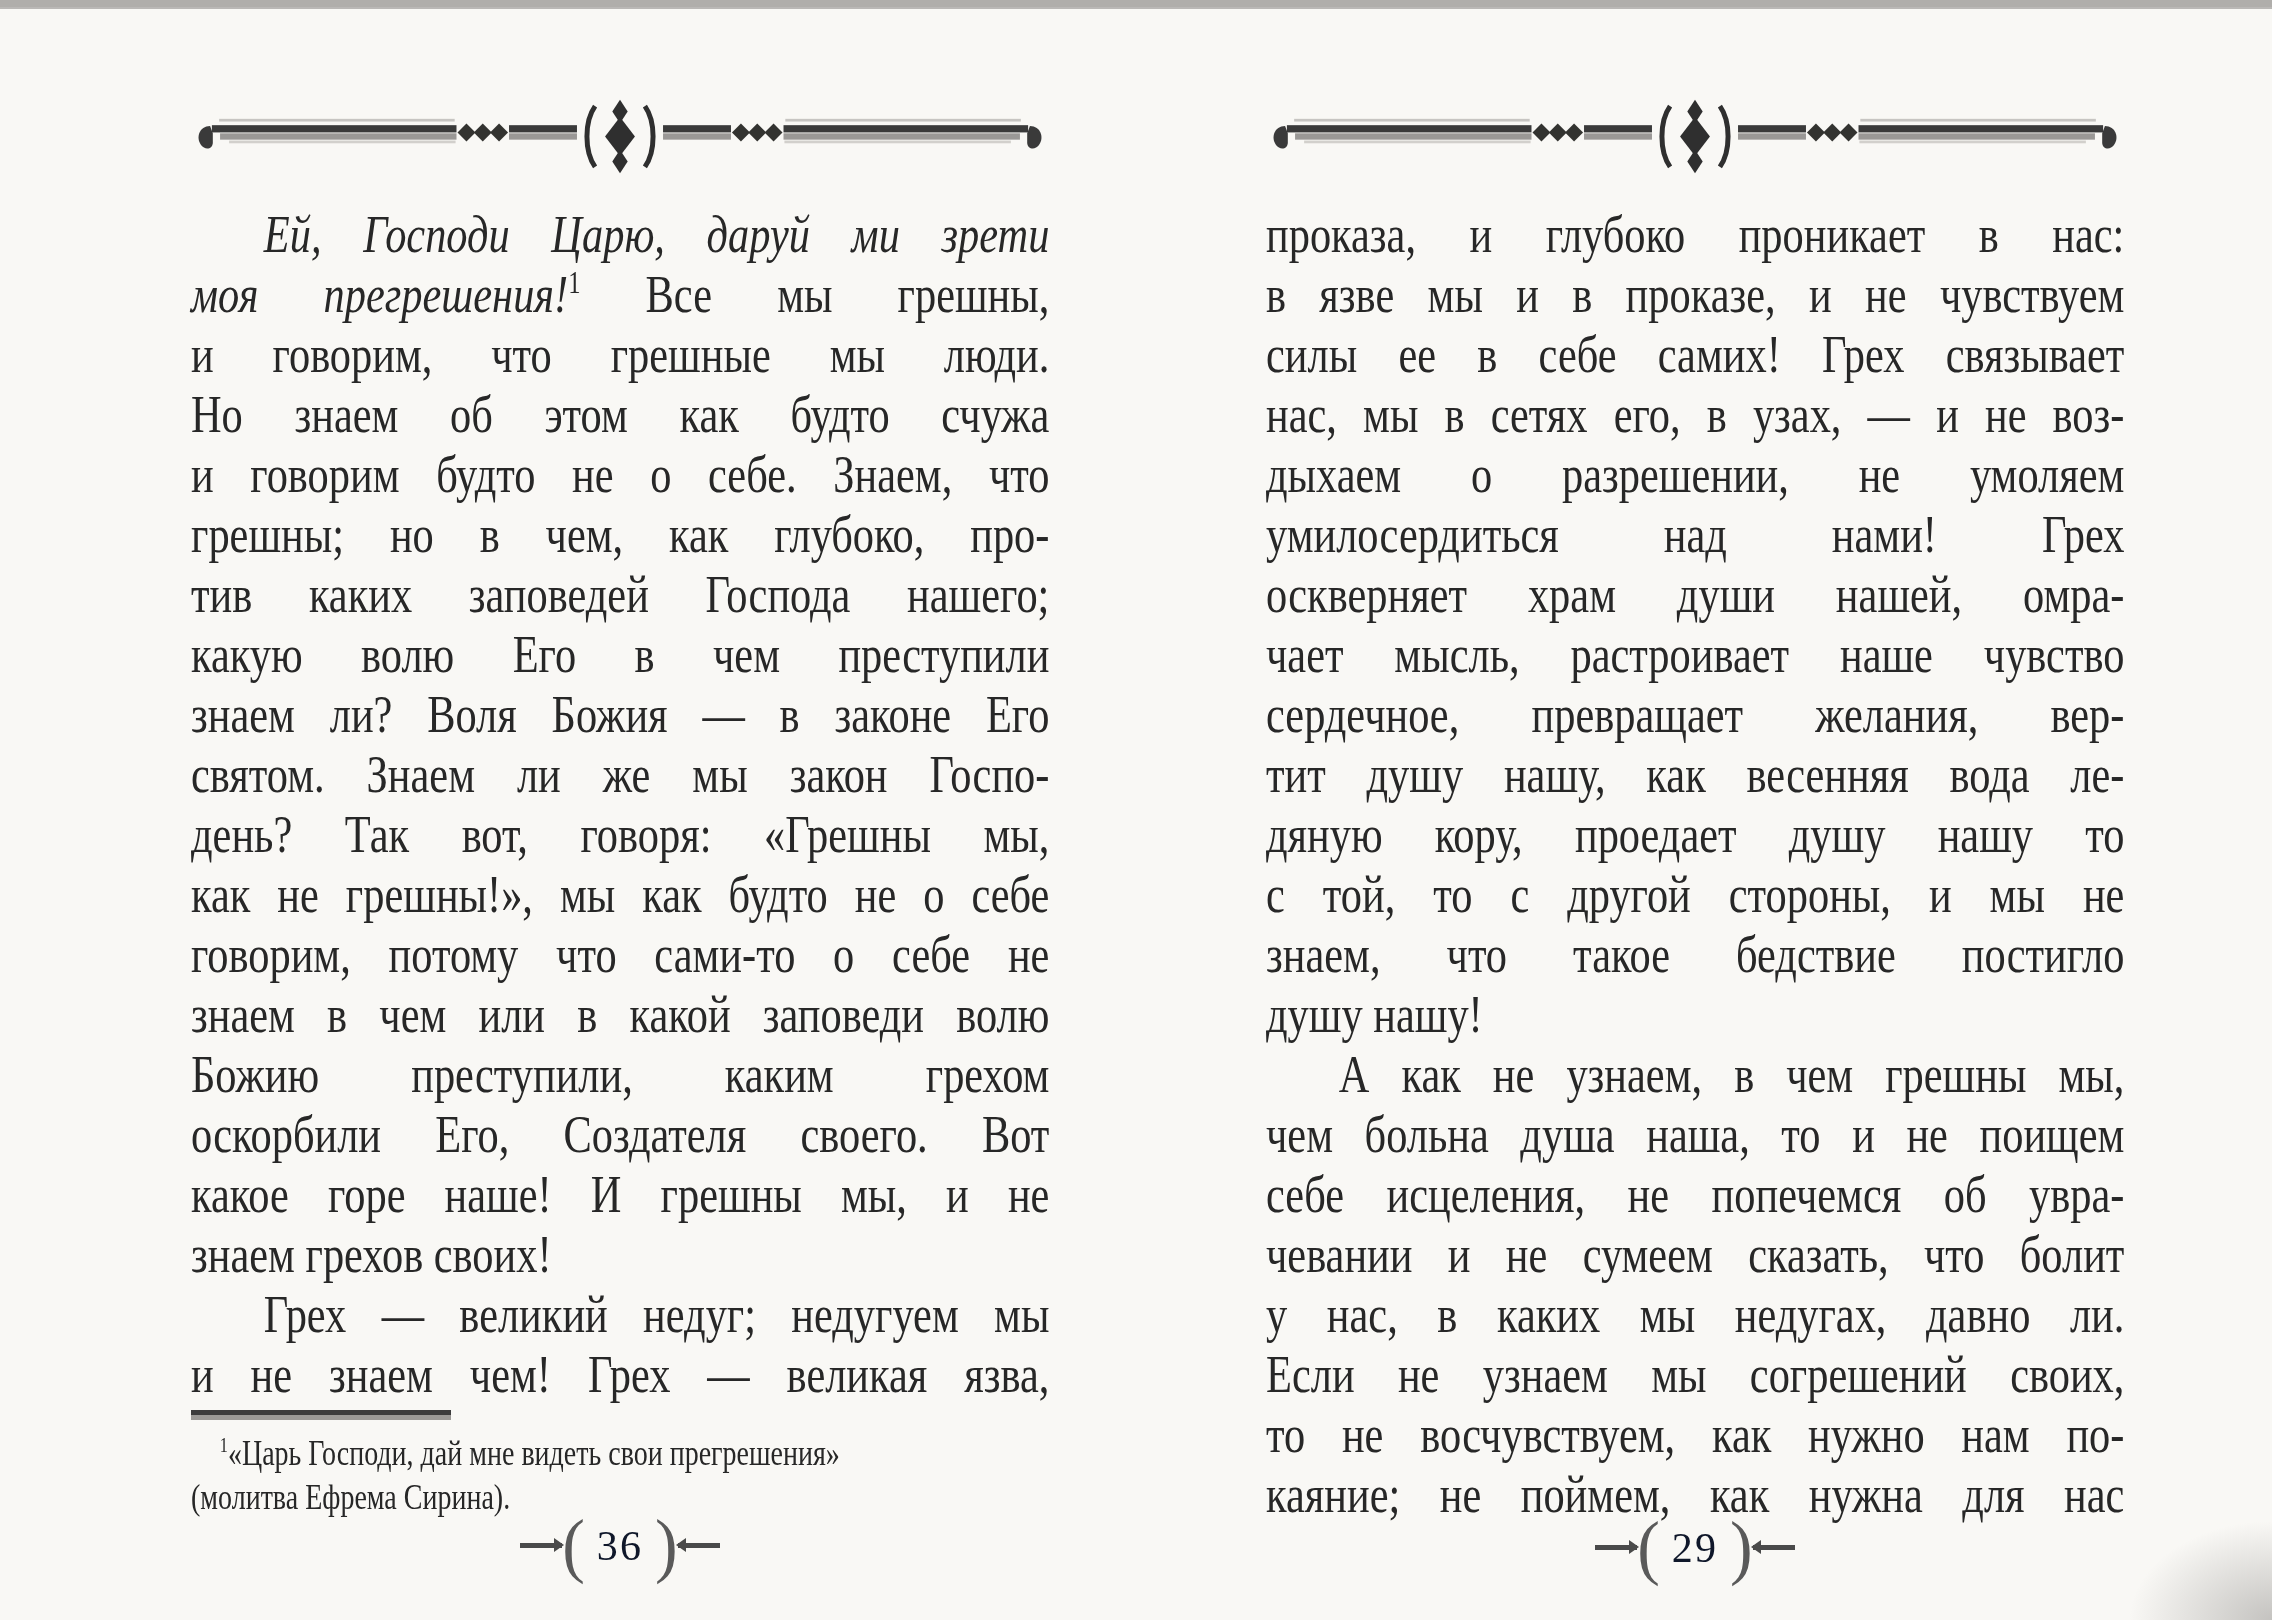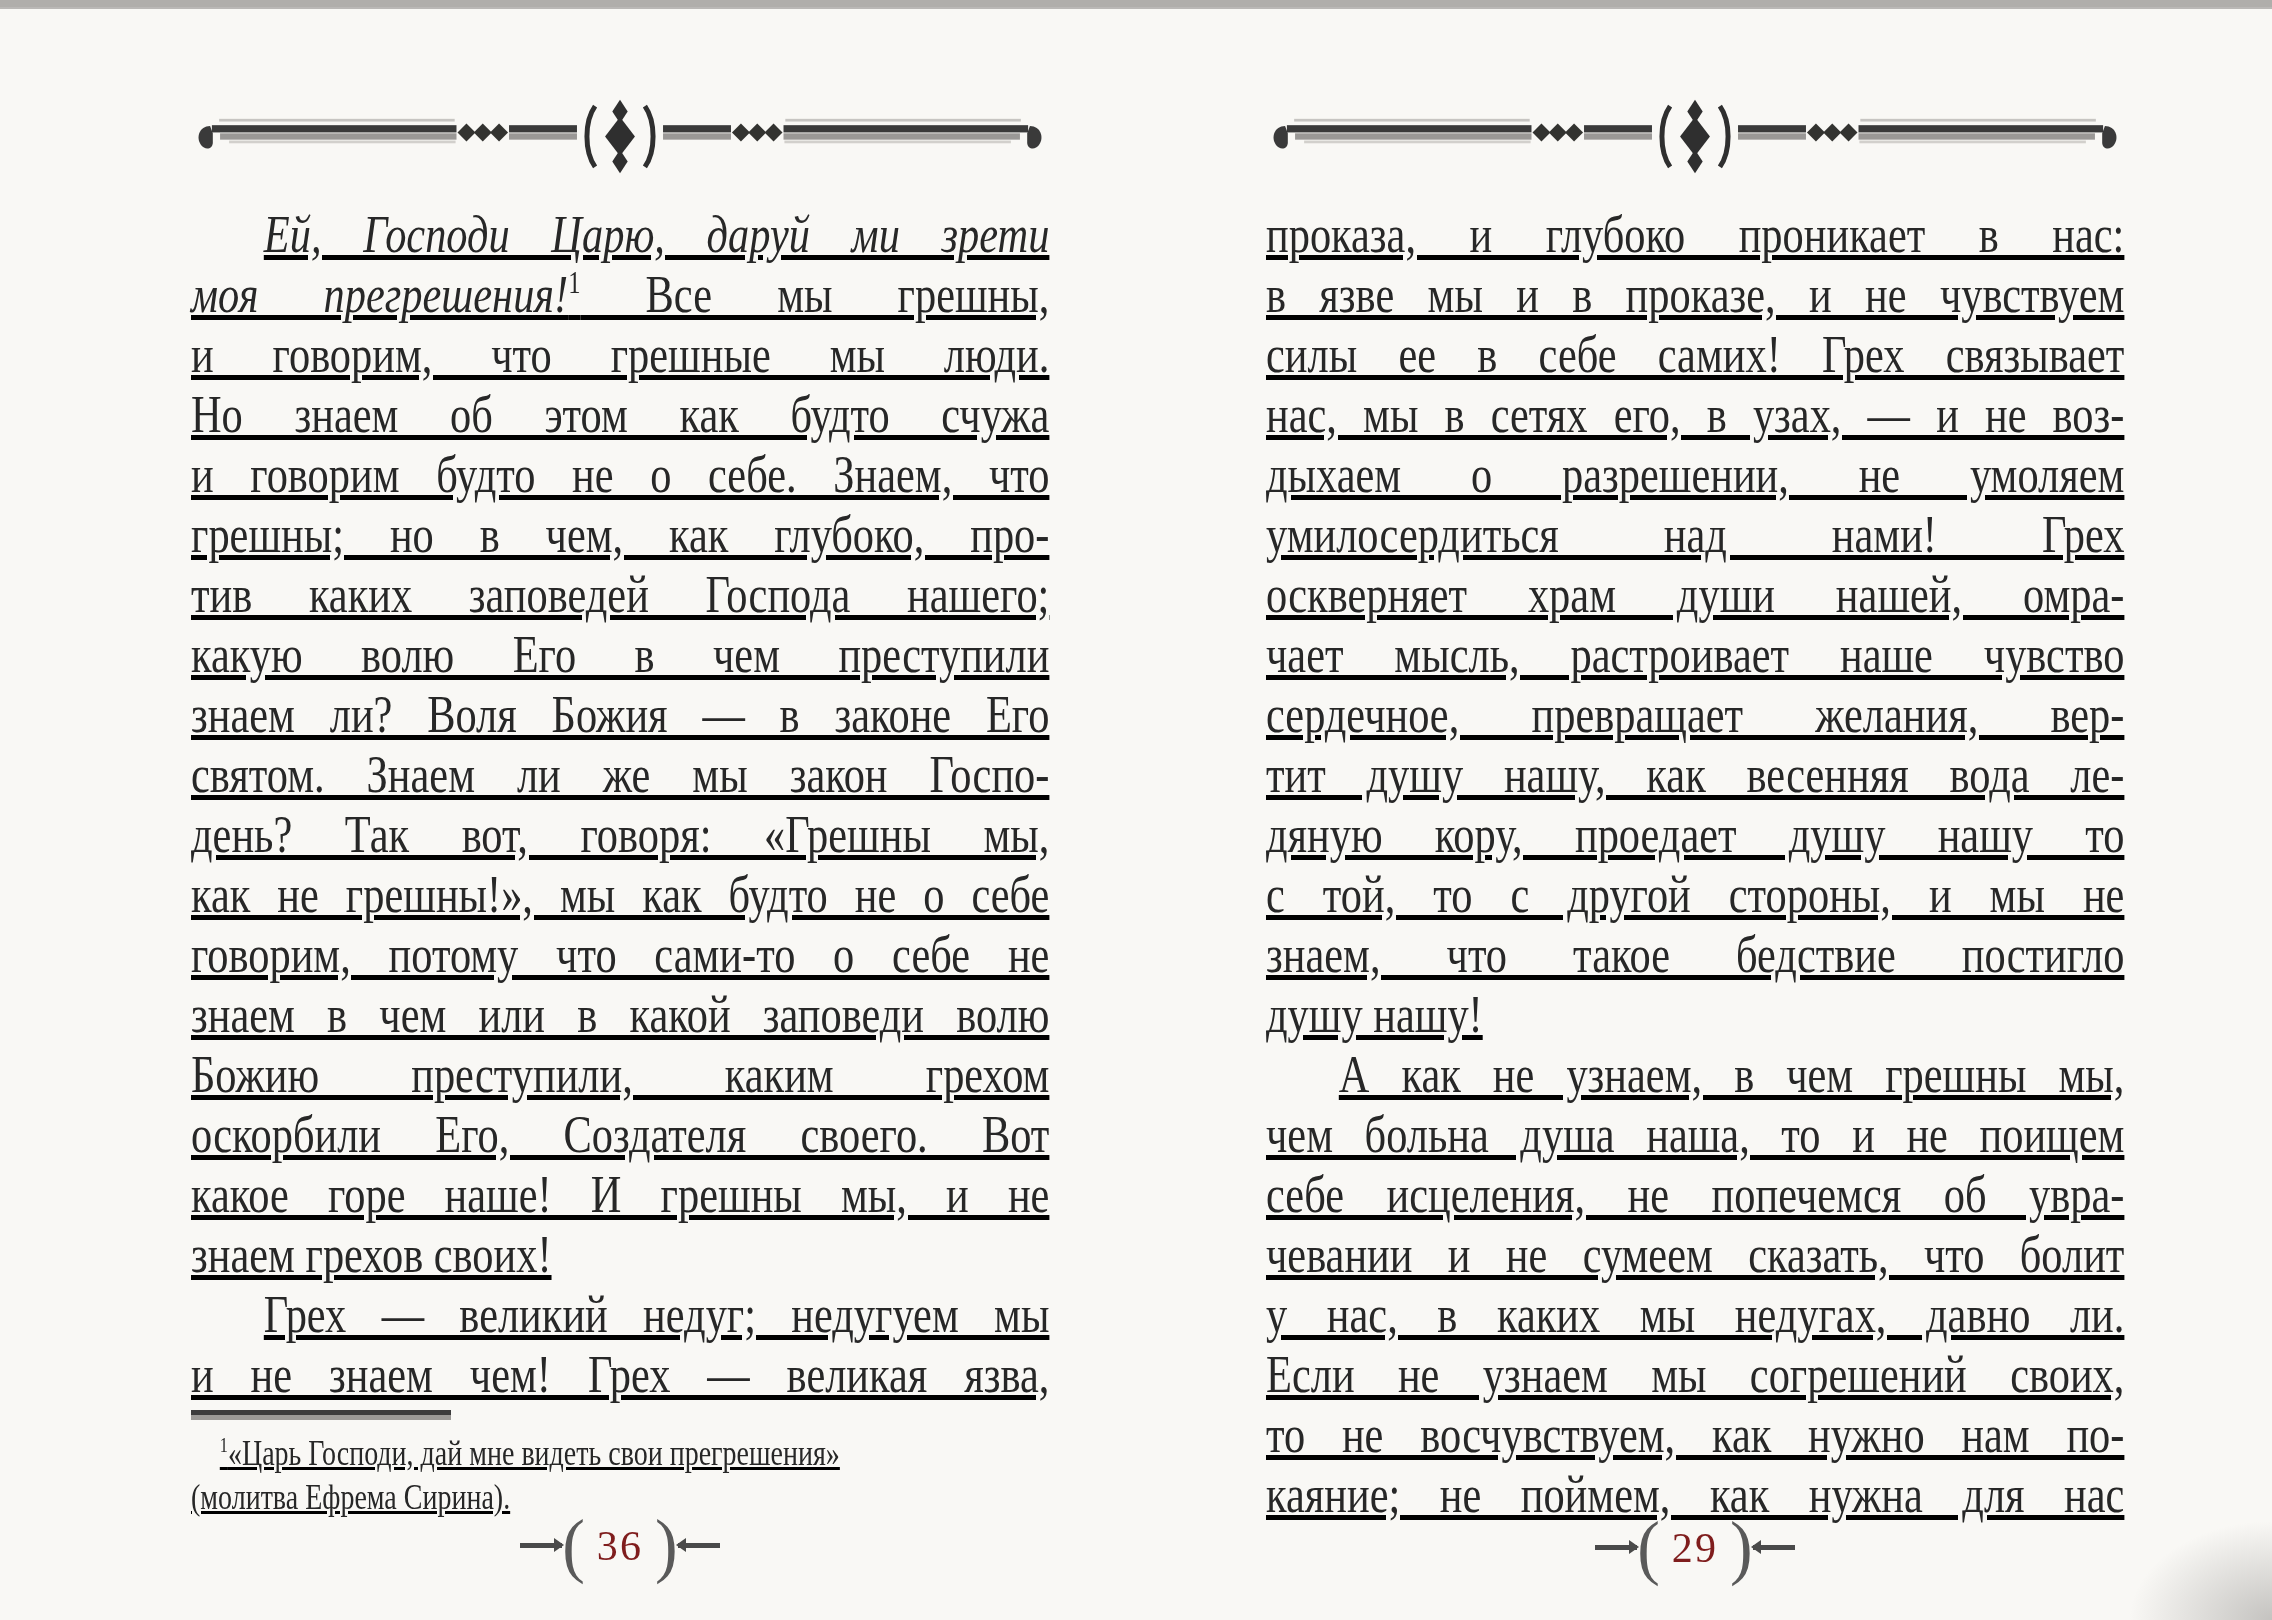--- a/index.html
+++ b/index.html
@@ -8,21 +8,21 @@
     background:#f9f8f5;
     font-family:"Liberation Serif", serif;
   }
   .scan-top-bar{position:absolute;left:0;top:0;width:2273px;height:7.3px;background:#b0aeab;}
   .scan-top-edge{position:absolute;left:0;top:7.3px;width:2273px;height:1.8px;background:#8f8e8c;opacity:.6;}
   .corner-shade{position:absolute;right:0;bottom:0;width:145px;height:100px;
     background:radial-gradient(ellipse at 100% 100%, rgba(110,108,105,.38), rgba(110,108,105,0) 70%);}
   .ornament{position:absolute;top:98px;width:858px;height:77px;}
   .orn-left{left:191px;}
   .orn-right{left:1266px;}
-  .col{position:absolute;top:204px;width:858px;text-decoration:underline;}
+  .col{position:absolute;top:204px;width:858px;}
   .col-left{left:191px;}
   .col-right{left:1266px;}
   .col-inner{
     width:1073px;transform:scaleX(0.8);transform-origin:0 0;
     font-size:53px;line-height:60px;color:#272727;
   }
   .ln{text-align:justify;text-align-last:justify;}
   .ln.end{text-align-last:left;}
   .ln.ind{text-indent:91px;}
   .it{font-style:italic;}
@@ -33,21 +33,21 @@
   .fn.first{text-indent:36px;}
   .pageno{position:absolute;width:858px;height:77px;display:flex;align-items:center;justify-content:center;}
   .pg-left{left:191px;top:1507px;}
   .pg-right{left:1266px;top:1509px;}
   .pg-dash{position:relative;width:42px;height:5px;background:#4a4a4a;}
   .pg-dash.l::after{content:'';position:absolute;right:-9px;top:-5px;
     border:7.3px solid transparent;border-left:10px solid #4a4a4a;}
   .pg-dash.r::before{content:'';position:absolute;left:-9px;top:-5px;
     border:7.3px solid transparent;border-right:10px solid #4a4a4a;}
   .pg-paren{font-size:68px;line-height:.9;color:#5a5a5a;transform:scaleY(1.05);}
-  .pg-num{font-size:42px;color:#7f1d1d;padding:0 11.8px;letter-spacing:2.3px;}
+  .pg-num{font-size:42px;color:#0f172a;padding:0 11.8px;letter-spacing:2.3px;}
 </style>
 </head>
 <body>
 
 <div class="scan-top-bar"></div>
 <div class="scan-top-edge"></div>
 
 <div class="ornament orn-left">
   <svg width="858" height="77" viewBox="0 0 1890 170">
     <path d="M 40 62 C 16 62, 8 88, 20 104 C 29 116, 46 113, 46 98 L 46 78 Z" fill="#3a3a3a"></path>

